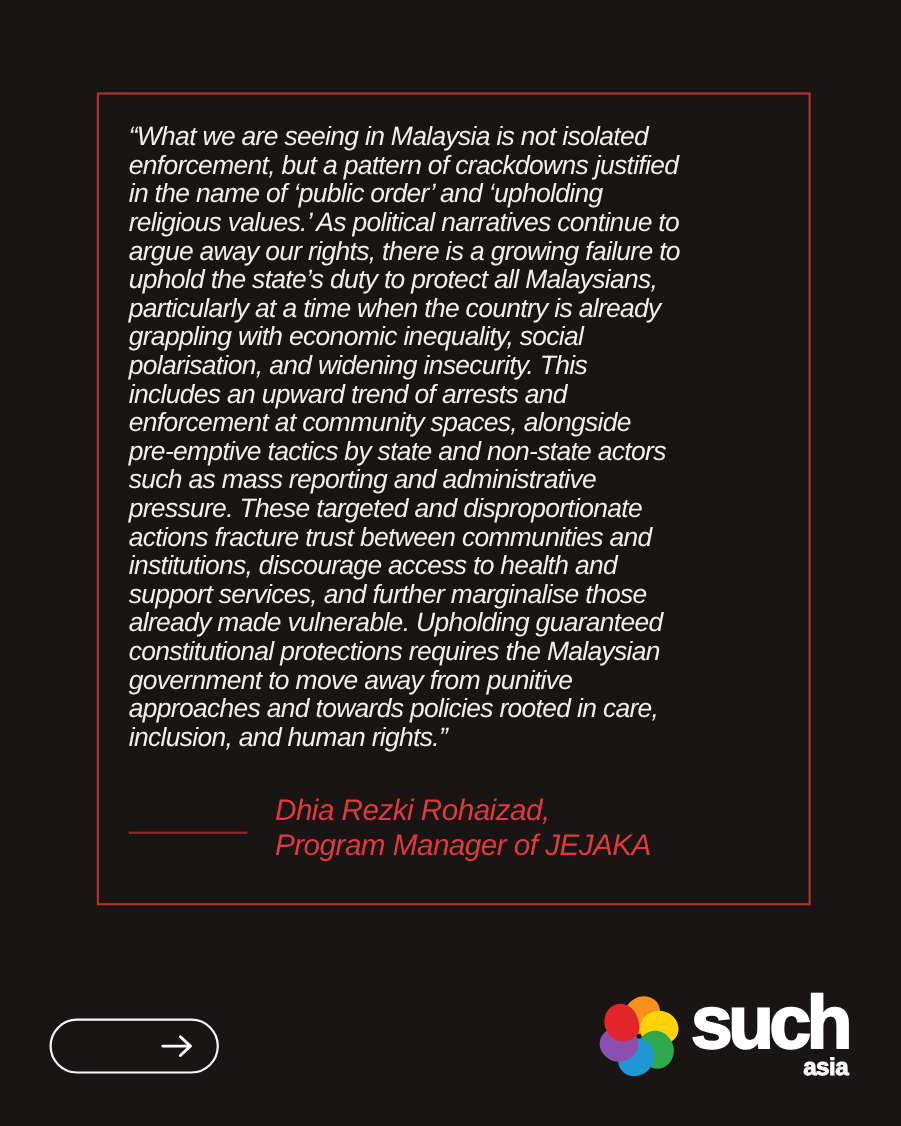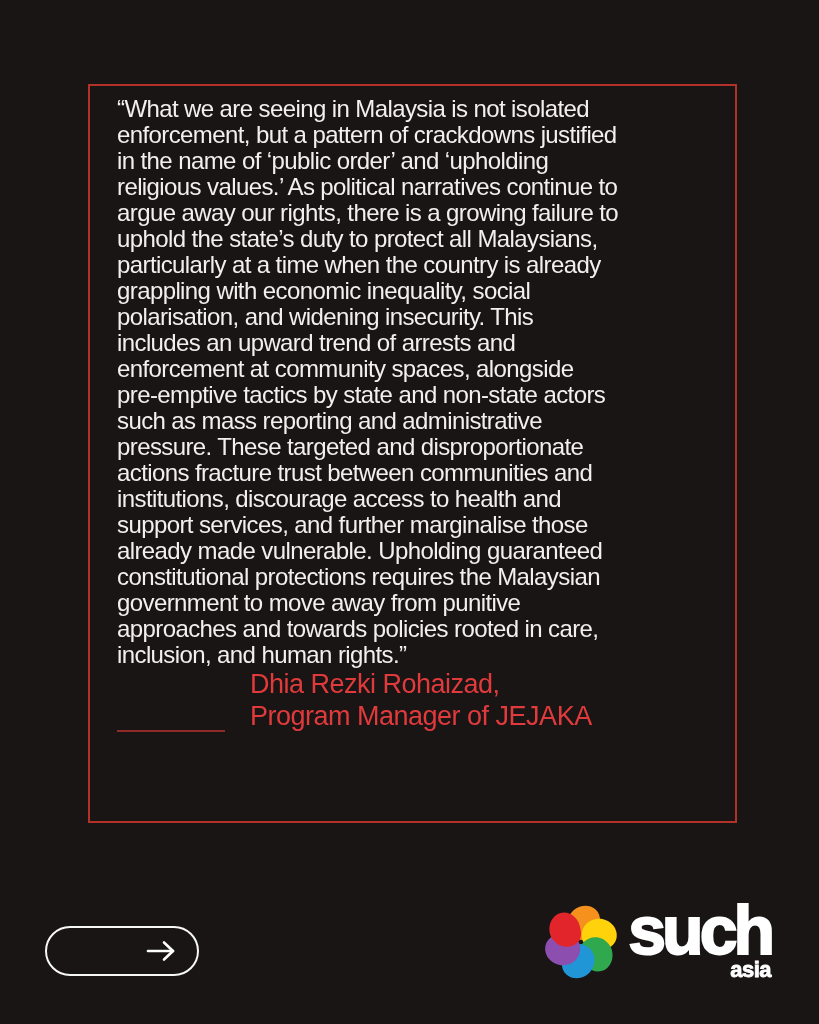--- a/index.html
+++ b/index.html
@@ -18,32 +18,34 @@
     background:var(--background);
     overflow:hidden;
     font-family:"Liberation Sans",sans-serif;
   }
   .quote-box{
     position:absolute;
     left:88px;top:84px;
     width:649px;height:739px;
     border:2px solid var(--border-red);
     box-sizing:border-box;
-    padding:10px 24px 0 27px;
+    padding:26px 24px 0 27px;
+    font-style:italic;
   }
   .quote-text{
     color:var(--text-white);
     font-size:24px;
     line-height:26px;
     letter-spacing:-0.6px;
     white-space:pre-line;
   }
   .attribution-row{
     display:flex;
-    align-items:flex-end;
+    align-items:center;
+    margin-top:36px;
   }
   .attribution-divider{
     width:108px;height:2px;
     background:var(--divider-red);
     margin-top:10px;
     margin-right:25px;
     flex:0 0 auto;
   }
   .attribution-text{
     color:var(--accent-red);

